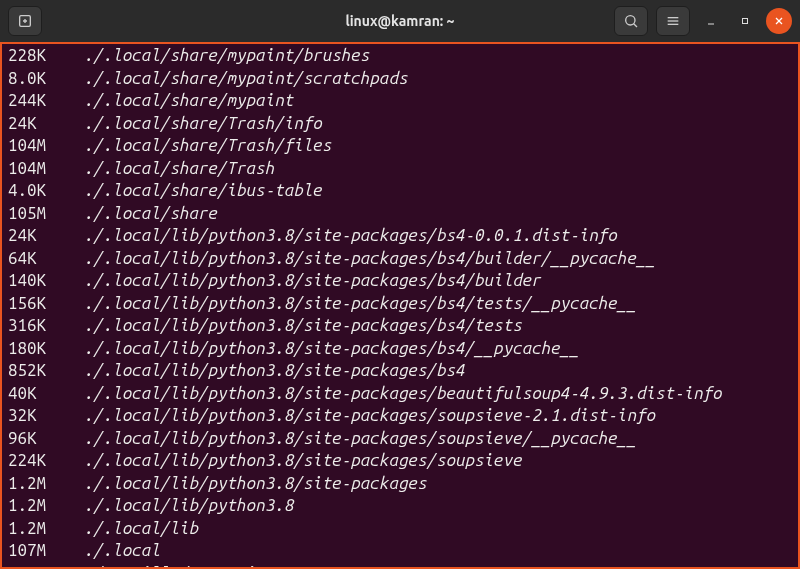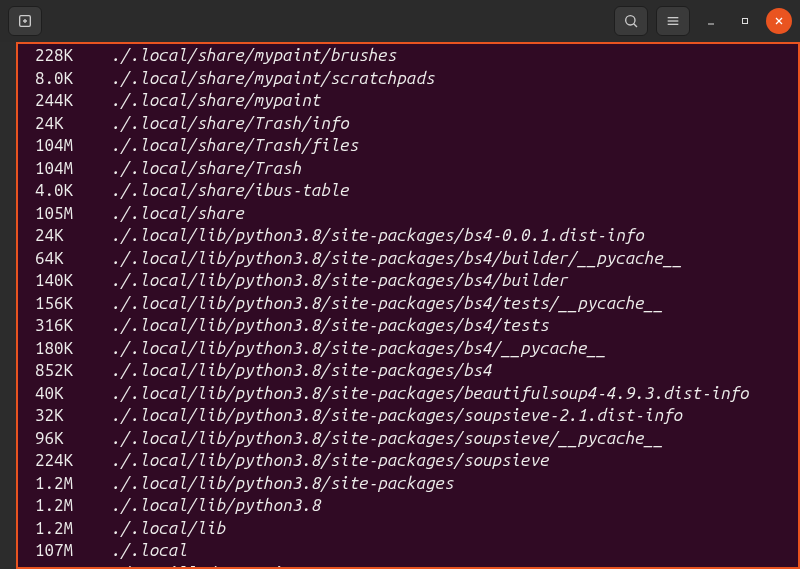--- a/index.html
+++ b/index.html
@@ -74,24 +74,23 @@
   .win-ctrl svg { width: 12px; height: 12px; }
   .terminal {
     flex: 1;
     background: #300a24;
     border: 2px solid #e95420;
     border-top-width: 2px;
     font-family: "Ubuntu Mono", "DejaVu Sans Mono", Consolas, monospace;
     font-size: 17px;
     line-height: 22.5px;
     color: #eeeeec;
-    padding: 0 0 0 15px;
+    padding: 0 0 0 4px;
     overflow: hidden;
     white-space: pre;
-    margin-left: 16px;
   }
   .line {
     display: flex;
     padding-left: 0;
   }
   .size-col {
     width: 60px;
     padding-left: 2px;
   }
   .path-col {
@@ -105,20 +104,21 @@
 <div class="window">
   <div class="titlebar">
     <div class="titlebar-left">
       <div class="tb-btn">
         <svg viewBox="0 0 24 24" fill="none" stroke="currentColor" stroke-width="2">
           <rect x="4" y="4" width="16" height="16" rx="2"></rect>
           <path d="M9 12h6M12 9v6"></path>
         </svg>
       </div>
     </div>
+    <div class="titlebar-title">linux@kamran: ~</div>
     <div class="titlebar-right">
       <div class="tb-btn">
         <svg viewBox="0 0 24 24" fill="none" stroke="currentColor" stroke-width="2">
           <circle cx="11" cy="11" r="7"></circle>
           <line x1="21" y1="21" x2="16" y2="16"></line>
         </svg>
       </div>
       <div class="tb-btn">
         <svg viewBox="0 0 24 24" fill="none" stroke="currentColor" stroke-width="2">
           <line x1="4" y1="7" x2="20" y2="7"></line>

